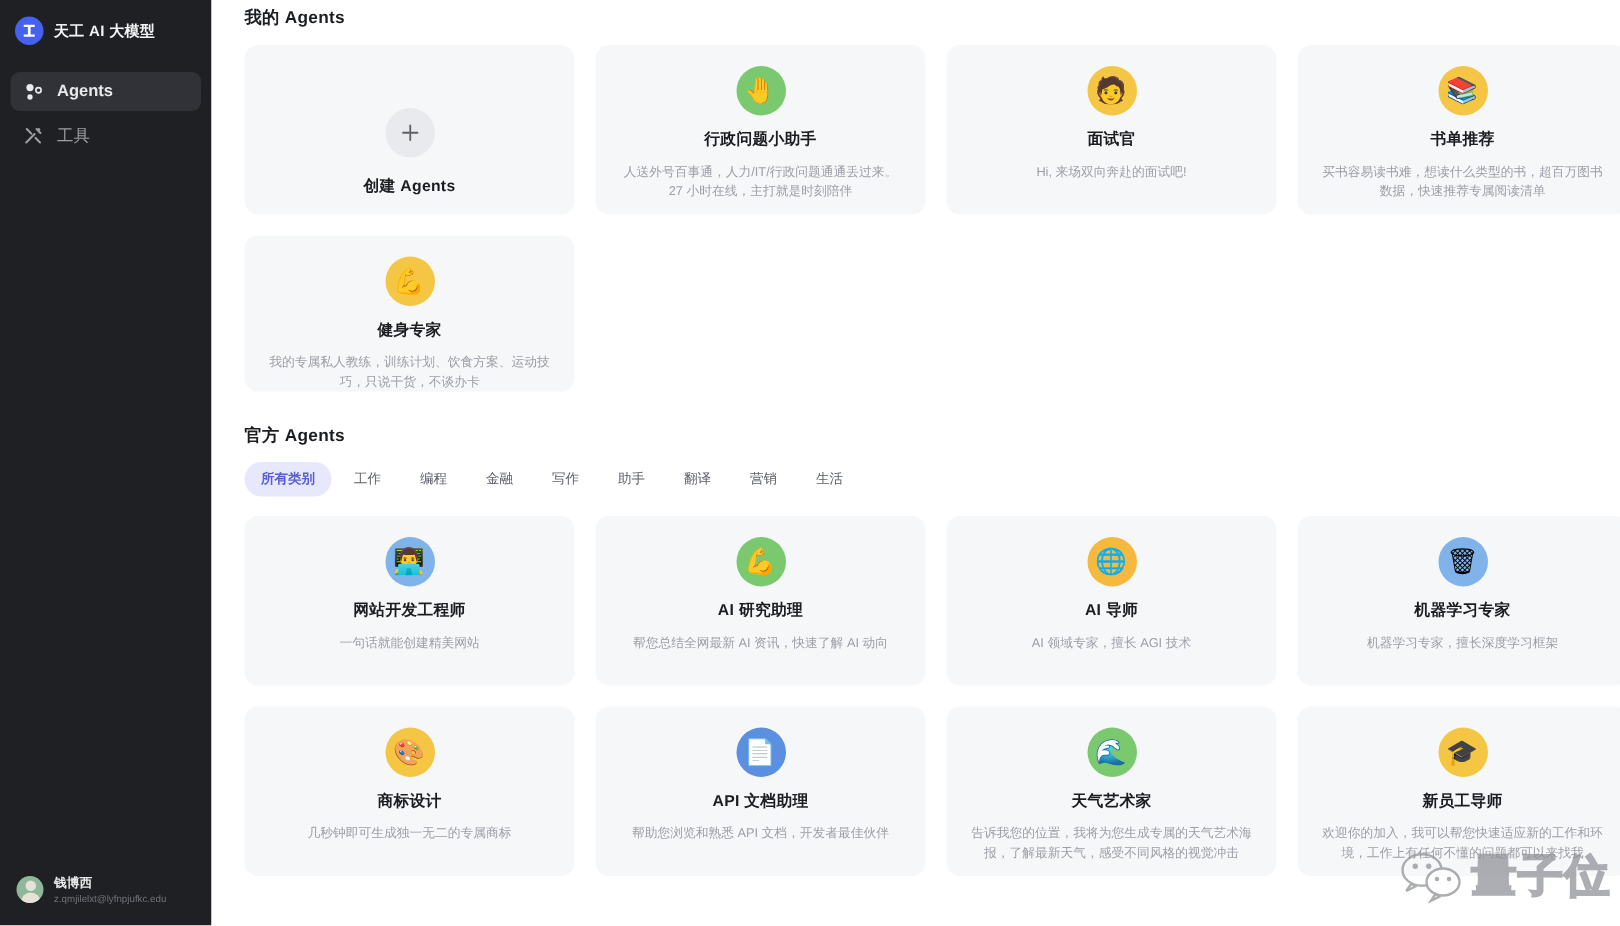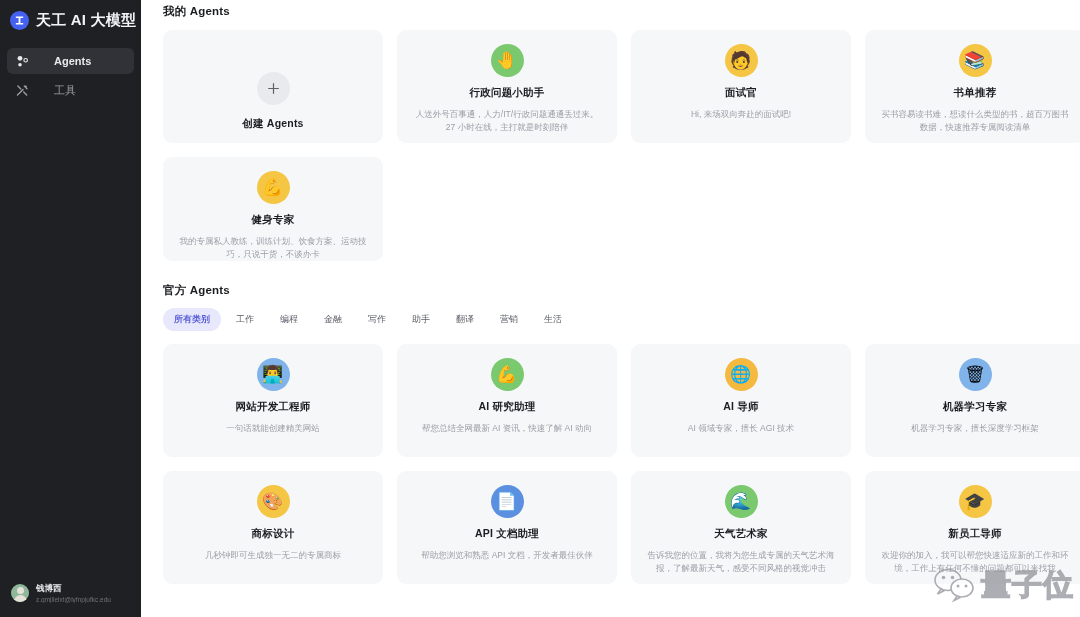--- a/index.html
+++ b/index.html
@@ -24,26 +24,26 @@
     padding: 11px 10px 12px 10px;
   }
   .brand-logo {
     width: 19px; height: 19px; border-radius: 50%;
     background: #4561f0;
     display: flex; align-items: center; justify-content: center;
     flex: 0 0 19px;
   }
   .brand-logo svg { display: block; }
   .brand-name {
-    color: #f2f3f5; font-size: 15px; font-weight: bold;
+    color: #f2f3f5; font-size: 10px; font-weight: bold;
     letter-spacing: .2px; white-space: nowrap;
   }
   .nav { padding: 6px 7px 0 7px; display: flex; flex-direction: column; gap: 3px; }
   .nav-item {
-    display: flex; align-items: center; gap: 25px;
+    display: flex; align-items: center; gap: 9px;
     height: 26px; padding: 0 9px;
     border-radius: 6px;
     color: #9a9da3; font-size: 11px;
     cursor: pointer;
   }
   .nav-item.active { background: #303237; color: #e9eaec; font-weight: bold; }
   .nav-ico { width: 13px; height: 13px; flex: 0 0 13px; display:flex; align-items:center; justify-content:center; }
   .nav-ico svg { display: block; }
   .nav-label { white-space: nowrap; }
 

